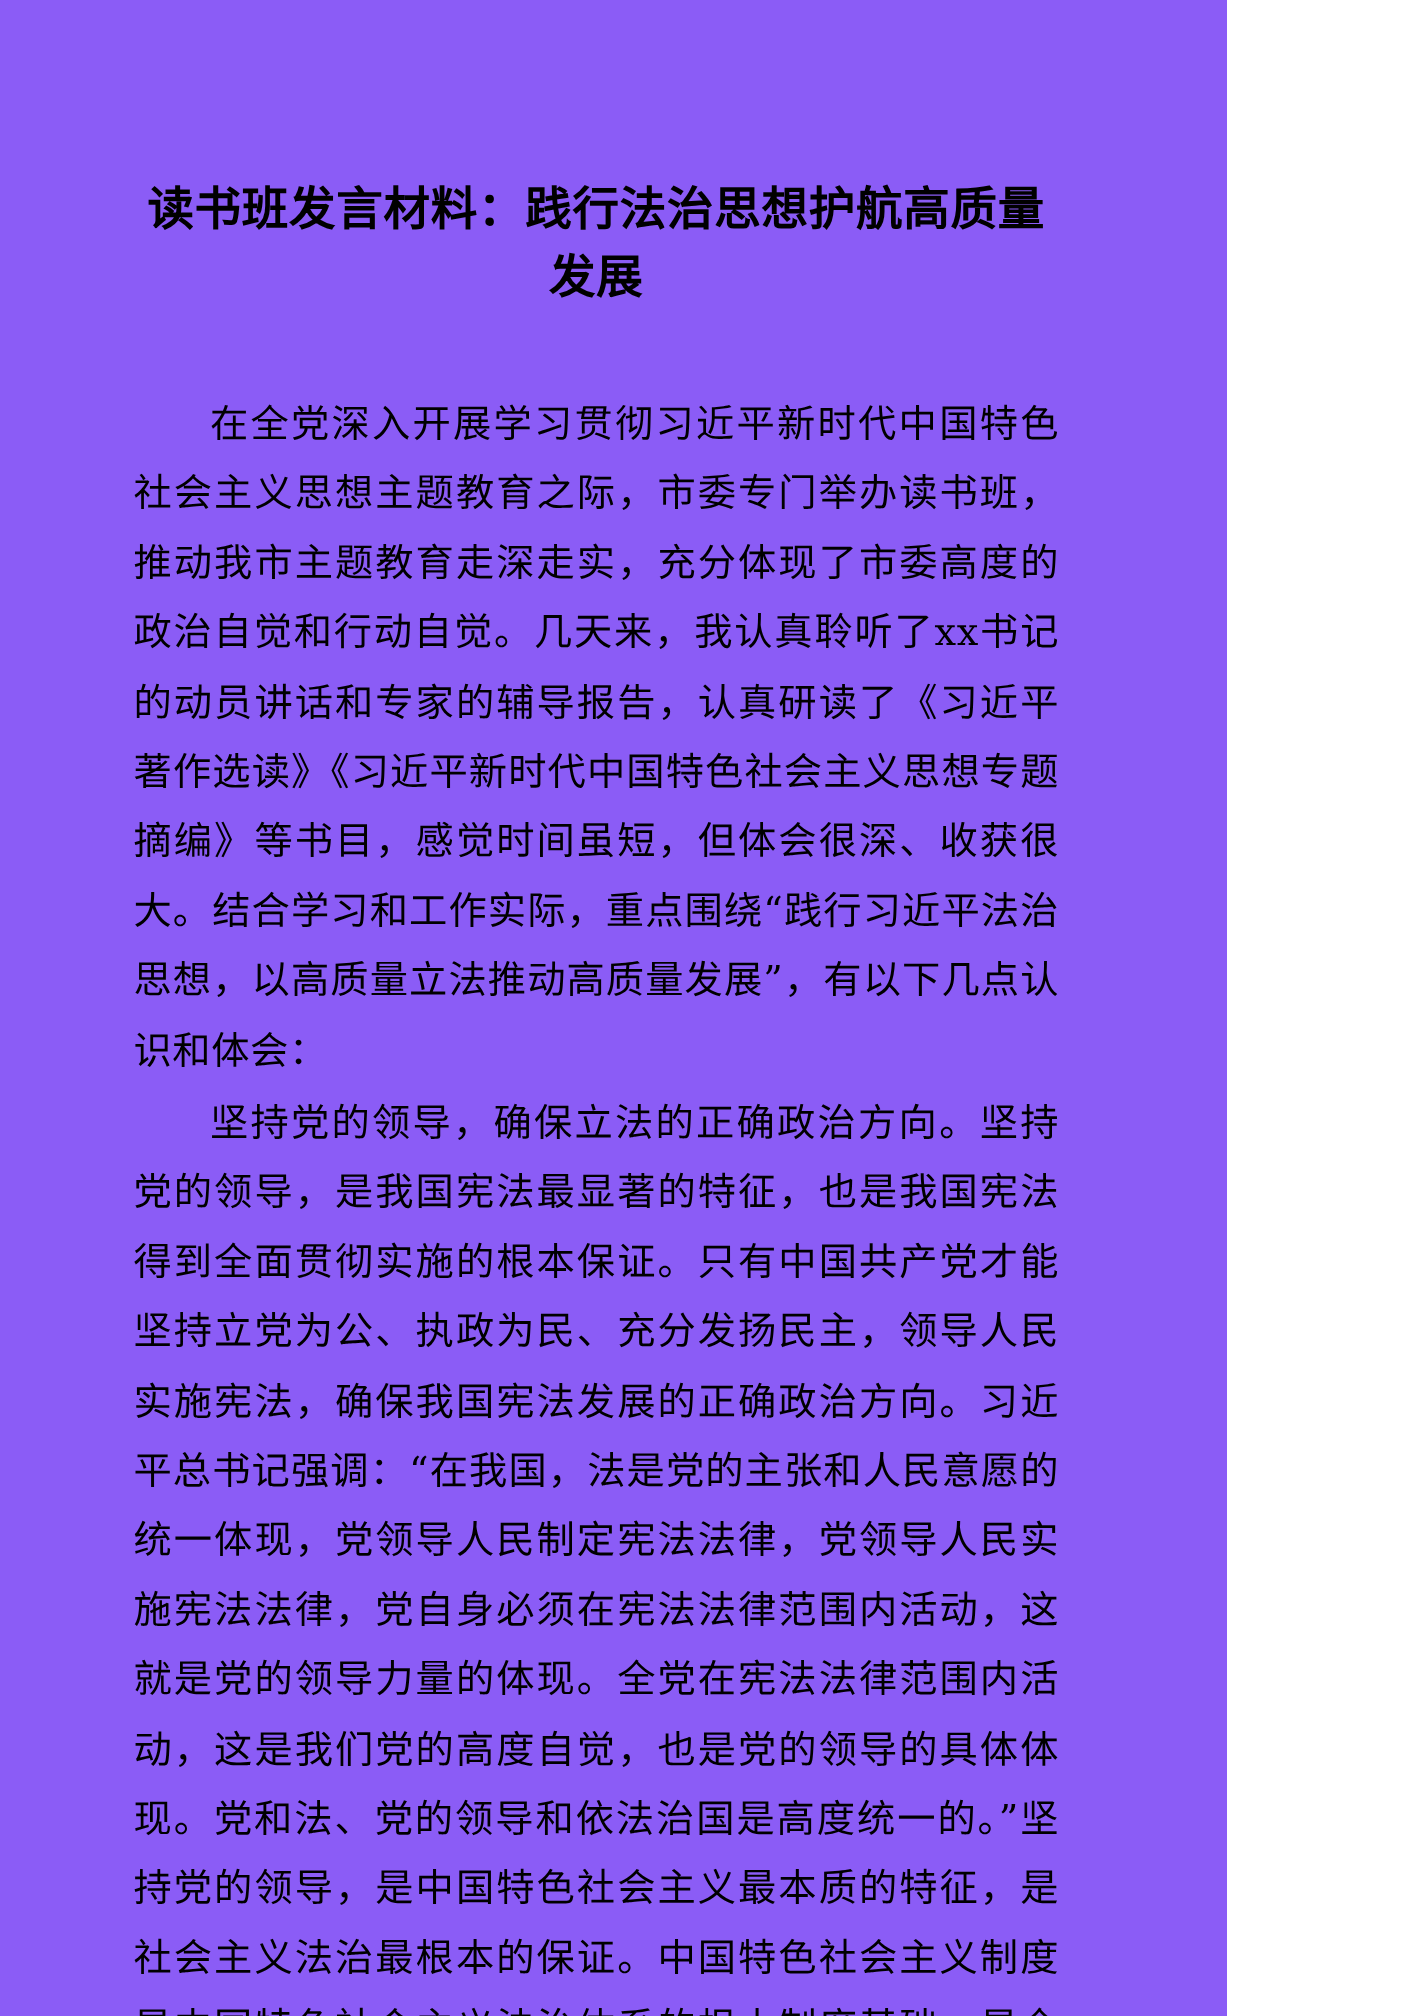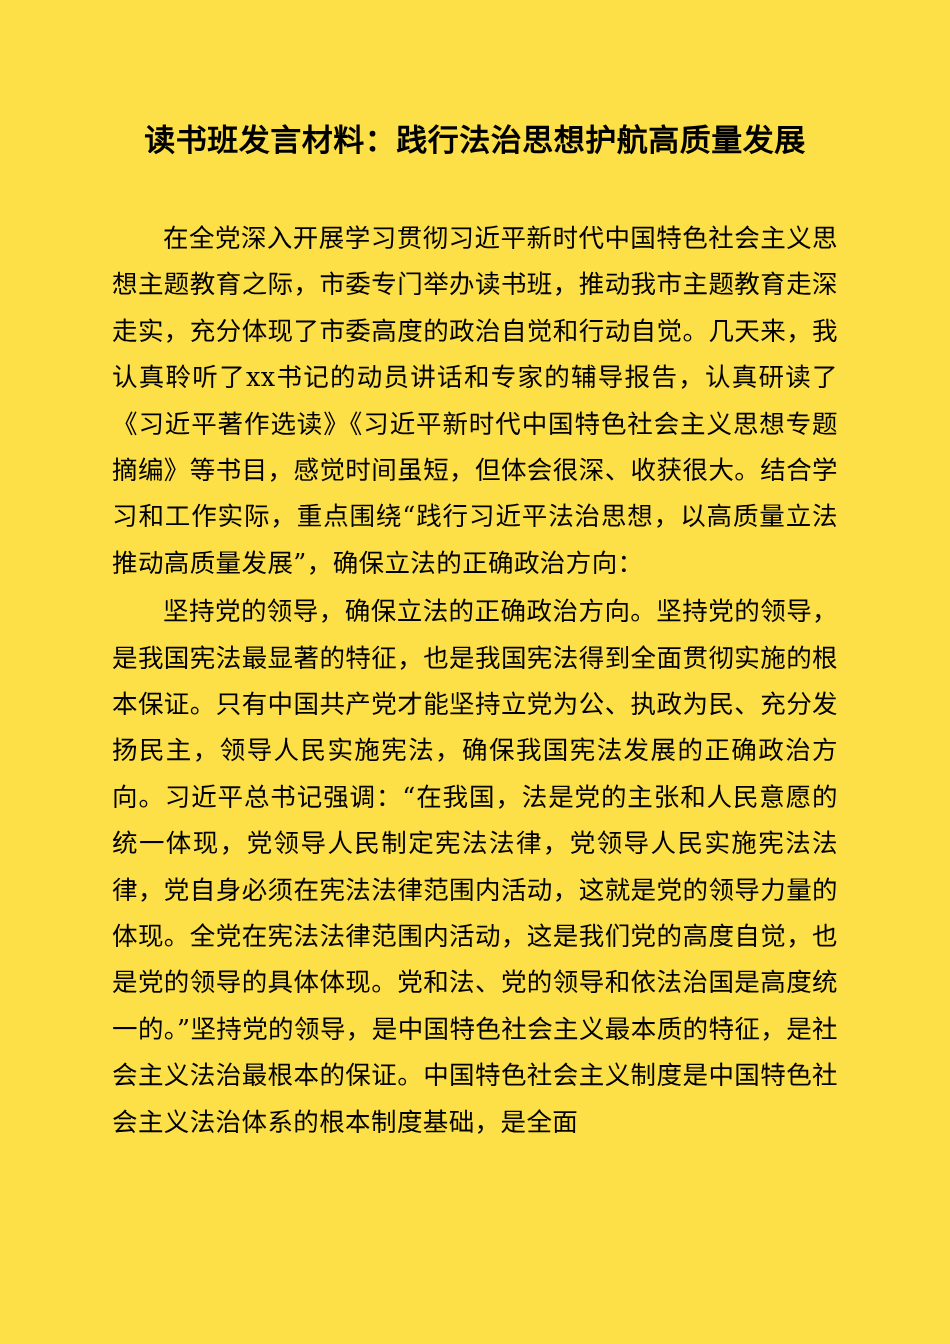--- a/index.html
+++ b/index.html
@@ -9,24 +9,24 @@
   }
   body {
     width: 950px;
     height: 1344px;
     font-family: "DejaVu Serif", "Liberation Serif", serif;
     color: #000000;
     overflow: hidden;
   }
   .page {
     box-sizing: border-box;
-    width: 950px;
+    width: 818px;
     height: 1344px;
-    padding: 118px 112px 40px 112px;
-    background: #fde047;
+    padding: 118px 112px 40px 89px;
+    background: #8b5cf6;
   }
   .doc-title {
     font-family: "DejaVu Serif", "Liberation Serif", serif;
     font-weight: bold;
     font-size: 31px;
     line-height: 1.45;
     text-align: center;
     letter-spacing: 0.5px;
     margin: 0 0 52px 0;
     color: #000000;
@@ -44,16 +44,16 @@
     text-align: justify;
     text-justify: inter-ideograph;
   }
 </style>
 </head>
 <body>
 
 <div class="page">
   <h1 class="doc-title">读书班发言材料：践行法治思想护航高质量发展</h1>
   <div class="doc-body">
-    <p class="para">在全党深入开展学习贯彻习近平新时代中国特色社会主义思想主题教育之际，市委专门举办读书班，推动我市主题教育走深走实，充分体现了市委高度的政治自觉和行动自觉。几天来，我认真聆听了xx书记的动员讲话和专家的辅导报告，认真研读了《习近平著作选读》《习近平新时代中国特色社会主义思想专题摘编》等书目，感觉时间虽短，但体会很深、收获很大。结合学习和工作实际，重点围绕“践行习近平法治思想，以高质量立法推动高质量发展”，确保立法的正确政治方向：</p>
+    <p class="para">在全党深入开展学习贯彻习近平新时代中国特色社会主义思想主题教育之际，市委专门举办读书班，推动我市主题教育走深走实，充分体现了市委高度的政治自觉和行动自觉。几天来，我认真聆听了xx书记的动员讲话和专家的辅导报告，认真研读了《习近平著作选读》《习近平新时代中国特色社会主义思想专题摘编》等书目，感觉时间虽短，但体会很深、收获很大。结合学习和工作实际，重点围绕“践行习近平法治思想，以高质量立法推动高质量发展”，有以下几点认识和体会：</p>
     <p class="para">坚持党的领导，确保立法的正确政治方向。坚持党的领导，是我国宪法最显著的特征，也是我国宪法得到全面贯彻实施的根本保证。只有中国共产党才能坚持立党为公、执政为民、充分发扬民主，领导人民实施宪法，确保我国宪法发展的正确政治方向。习近平总书记强调：“在我国，法是党的主张和人民意愿的统一体现，党领导人民制定宪法法律，党领导人民实施宪法法律，党自身必须在宪法法律范围内活动，这就是党的领导力量的体现。全党在宪法法律范围内活动，这是我们党的高度自觉，也是党的领导的具体体现。党和法、党的领导和依法治国是高度统一的。”坚持党的领导，是中国特色社会主义最本质的特征，是社会主义法治最根本的保证。中国特色社会主义制度是中国特色社会主义法治体系的根本制度基础，是全面</p>
   </div>
 </div>
 
 </body></html>

